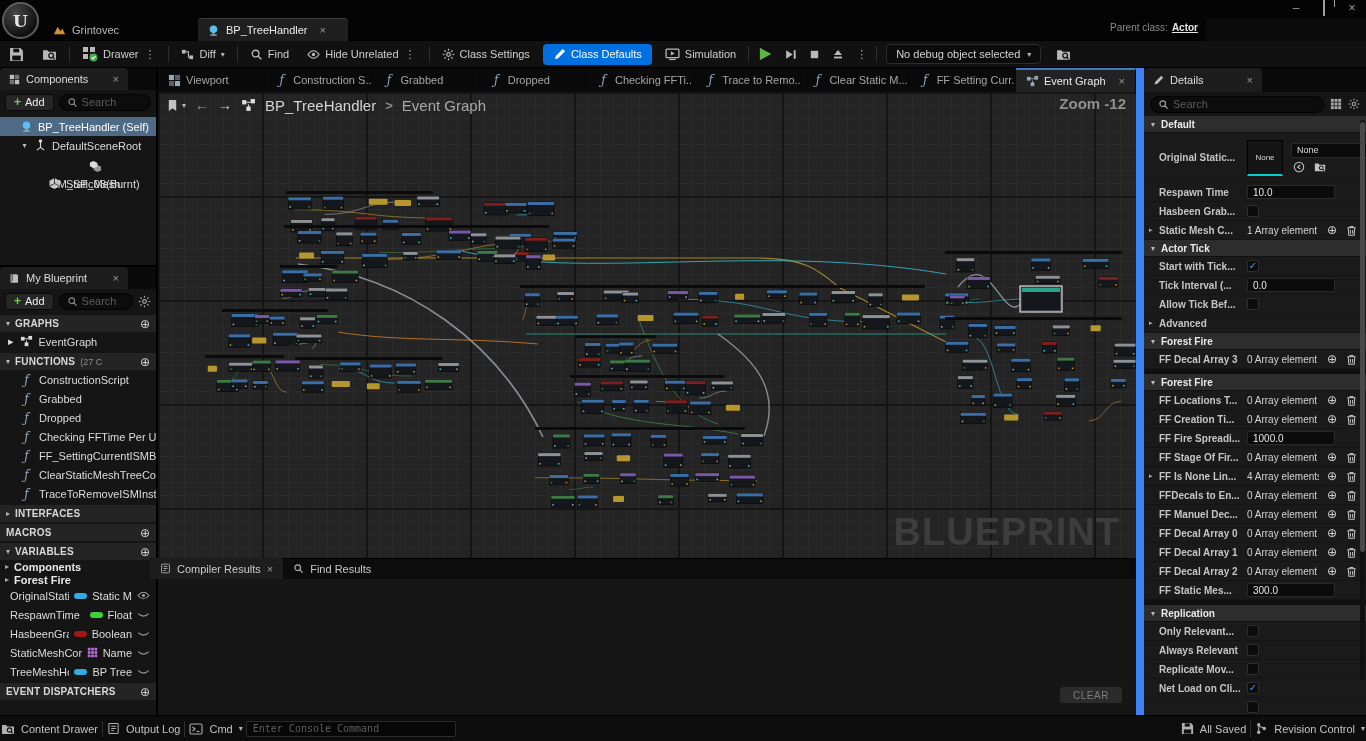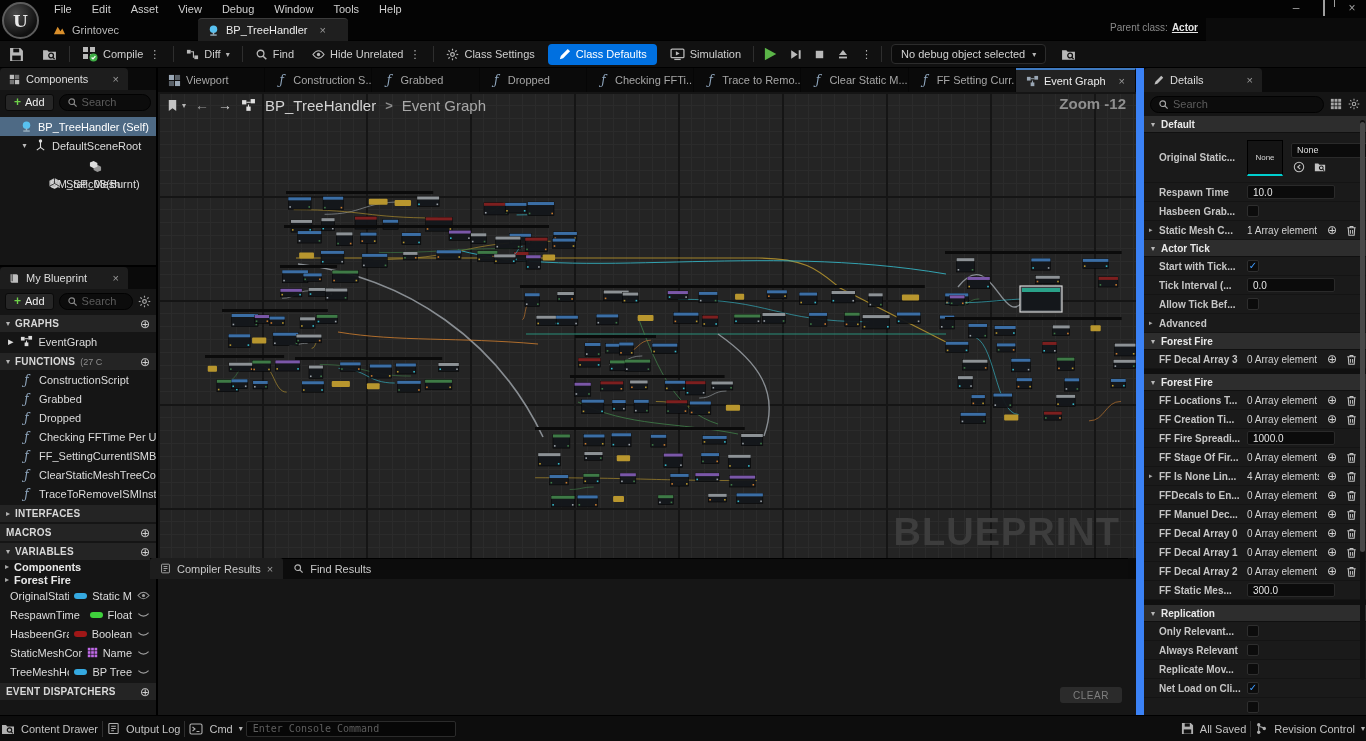--- a/index.html
+++ b/index.html
@@ -155,30 +155,20 @@
   #cmdinput input{width:100%;background:transparent;border:none;outline:none;
     font-family:"DejaVu Sans Mono",monospace;font-size:10px;color:#9a9a9a;}
   #cmdinput input::placeholder{color:#5e5e5e;}
   .caret{font-size:8px;color:#b5b5b5;}
   .spacer{flex:1;}
 </style>
 </head>
 <body>
 
 <div id="titlebar" class="abs">
-  <div id="menubar" class="abs">
-      <div class="menu-item">File</div>
-      <div class="menu-item">Edit</div>
-      <div class="menu-item">Asset</div>
-      <div class="menu-item">View</div>
-      <div class="menu-item">Debug</div>
-      <div class="menu-item">Window</div>
-      <div class="menu-item">Tools</div>
-      <div class="menu-item">Help</div>
-    </div>
   <div id="wctrls" class="abs">
     <span class="wc">–</span>
     <span class="wc"><span class="wres"></span></span>
     <span class="wc">×</span>
   </div>
 </div>
 <div id="logo" class="abs">U</div>
 
 <div id="tabrow" class="abs">
   <div class="atab" style="left:44px;">
@@ -231,21 +221,21 @@
           <g fill="currentColor">
             <rect x="1" y="1" width="5" height="5"></rect>
             <rect x="8" y="1" width="5" height="5"></rect>
             <rect x="1" y="8" width="5" height="5"></rect>
             <rect x="8" y="8" width="5" height="5"></rect>
           </g>
           <circle cx="11.5" cy="11.5" r="4" fill="#3fae46"></circle>
           <path d="M9.6 11.5l1.4 1.4 2.4-2.8" stroke="#fff" stroke-width="1.3" fill="none"></path>
         </svg>
       </span>
-    <span>Compile</span>
+    <span>Drawer</span>
     <span class="ic">
         <span class="tg" style="font-size:11px;color:#b5b5b5;">⋮</span>
       </span>
   </div>
   <div class="tsep"></div>
   <div class="tbtn">
     <span class="ic">
         <svg viewBox="0 0 14 14">
           <rect x="1" y="2" width="4" height="4" fill="currentColor"></rect>
           <rect x="9" y="8" width="4" height="4" fill="currentColor"></rect>

